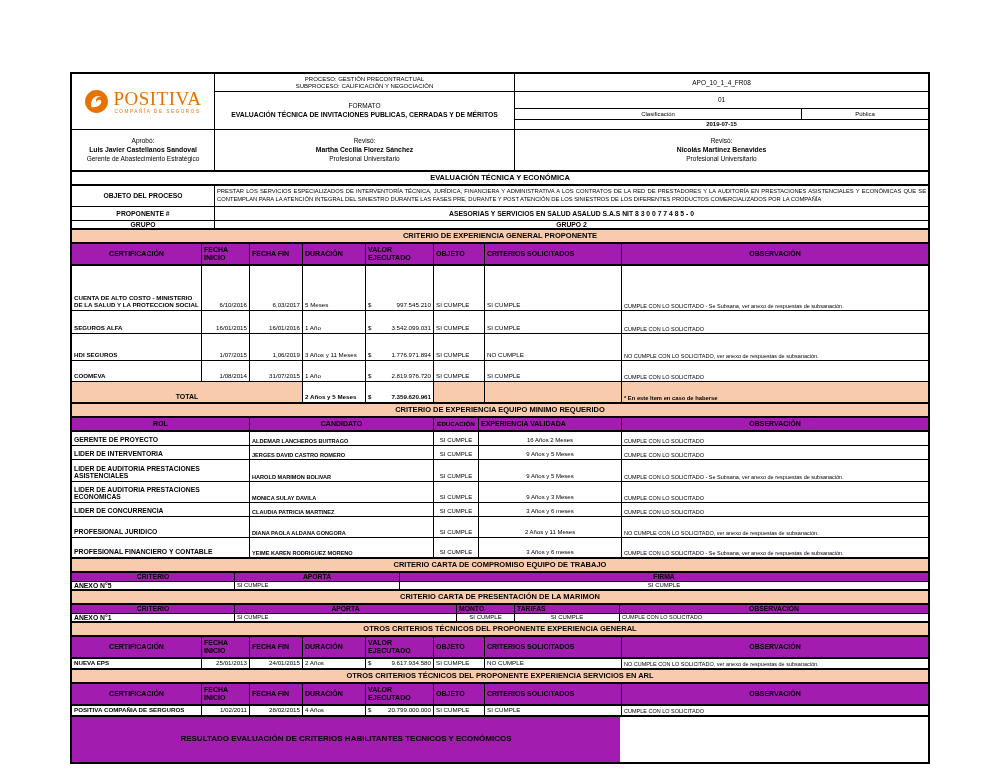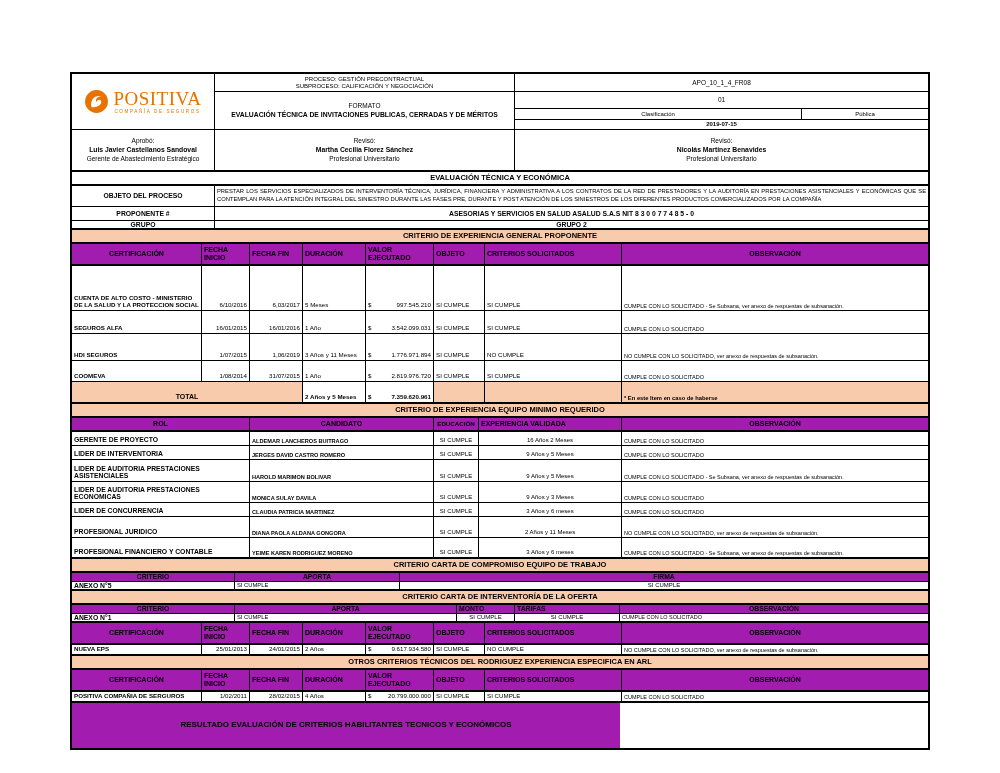--- a/index.html
+++ b/index.html
@@ -274,37 +274,40 @@
     <div class="c k2 ac jc tc f68 b lpeach h9">APORTA</div>
     <div class="c k3 ac jc tc f68 b lpeach h9">FIRMA</div>
   </div>
   <div class="r hb">
     <div class="c k1 ac f68 b h9">ANEXO N°5</div>
     <div class="c k2 ac f58 h9">SI CUMPLE</div>
     <div class="c k3 ac jc tc f6 h9">SI CUMPLE</div>
   </div>
 
   <div class="r band peach hb h10">
-    <div class="c" style="flex:1">CRITERIO CARTA DE INTERVENTORÍA DE LA OFERTA</div>
+    <div class="c" style="flex:1">CRITERIO CARTA DE PRESENTACIÓN DE LA MARIMON</div>
   </div>
   <div class="r">
     <div class="c p1 ac jc tc f68 b lpeach h9">CRITERIO</div>
     <div class="c p2 ac jc tc f68 b lpeach h9">APORTA</div>
     <div class="c p3 ac f68 b lpeach h9">MONTO</div>
     <div class="c p4 ac f68 b lpeach h9">TARIFAS</div>
     <div class="c p5 ac jc tc f68 b lpeach h9">OBSERVACIÓN</div>
   </div>
   <div class="r hb">
     <div class="c p1 ac f68 b h9">ANEXO N°1</div>
     <div class="c p2 ac f58 h9">SI CUMPLE</div>
     <div class="c p3 ac jc tc f6 h9">SI CUMPLE</div>
     <div class="c p4 ac jc tc f6 h9">SI CUMPLE</div>
     <div class="c p5 ac f5 h9">CUMPLE CON LO SOLICITADO</div>
   </div>
 
+  <div class="r band peach hb h10">
+    <div class="c" style="flex:1">OTROS CRITERIOS TÉCNICOS DEL PROPONENTE EXPERIENCIA GENERAL</div>
+  </div>
   <div class="r hb">
     <div class="c g1 ac jc tc f7 b lpeach h22">CERTIFICACIÓN</div>
     <div class="c g2 ac f7 b lpeach h22">FECHA INICIO</div>
     <div class="c g3 ac f7 b lpeach h22">FECHA FIN</div>
     <div class="c g4 ac f7 b lpeach h22">DURACIÓN</div>
     <div class="c g5 ac f7 b lpeach h22">VALOR EJECUTADO</div>
     <div class="c g6 ac f7 b lpeach h22">OBJETO</div>
     <div class="c g7 ac f7 b lpeach h22">CRITERIOS SOLICITADOS</div>
     <div class="c g8 ac jc tc f7 b lpeach h22">OBSERVACIÓN</div>
   </div>
@@ -316,21 +319,21 @@
     <div class="c g5 ae money f62 pb1 h11">
         <span>$</span>
         <span>9.617.934.580</span>
       </div>
     <div class="c g6 ae f62 pb1 h11">SI CUMPLE</div>
     <div class="c g7 ae f62 pb1 h11">NO CUMPLE</div>
     <div class="c g8 obs h11">NO CUMPLE CON LO SOLICITADO, ver anexo de respuestas de subsanación.</div>
   </div>
 
   <div class="r band peach hb h10">
-    <div class="c" style="flex:1">OTROS CRITERIOS TÉCNICOS DEL RODRIGUEZ EXPERIENCIA ESPECIFICA EN ARL</div>
+    <div class="c" style="flex:1">OTROS CRITERIOS TÉCNICOS DEL PROPONENTE EXPERIENCIA SERVICIOS EN ARL</div>
   </div>
   <div class="r hb">
     <div class="c g1 ac jc tc f7 b lpeach h22">CERTIFICACIÓN</div>
     <div class="c g2 ac f7 b lpeach h22">FECHA INICIO</div>
     <div class="c g3 ac f7 b lpeach h22">FECHA FIN</div>
     <div class="c g4 ac f7 b lpeach h22">DURACIÓN</div>
     <div class="c g5 ac f7 b lpeach h22">VALOR EJECUTADO</div>
     <div class="c g6 ac f7 b lpeach h22">OBJETO</div>
     <div class="c g7 ac f7 b lpeach h22">CRITERIOS SOLICITADOS</div>
     <div class="c g8 ac jc tc f7 b lpeach h22">OBSERVACIÓN</div>

